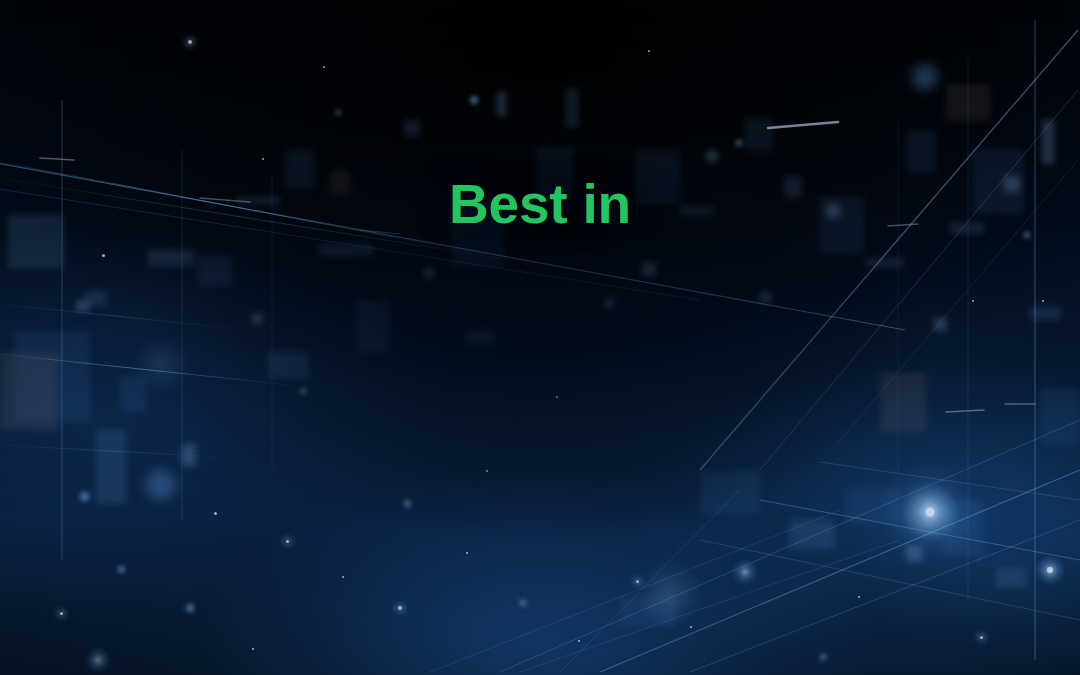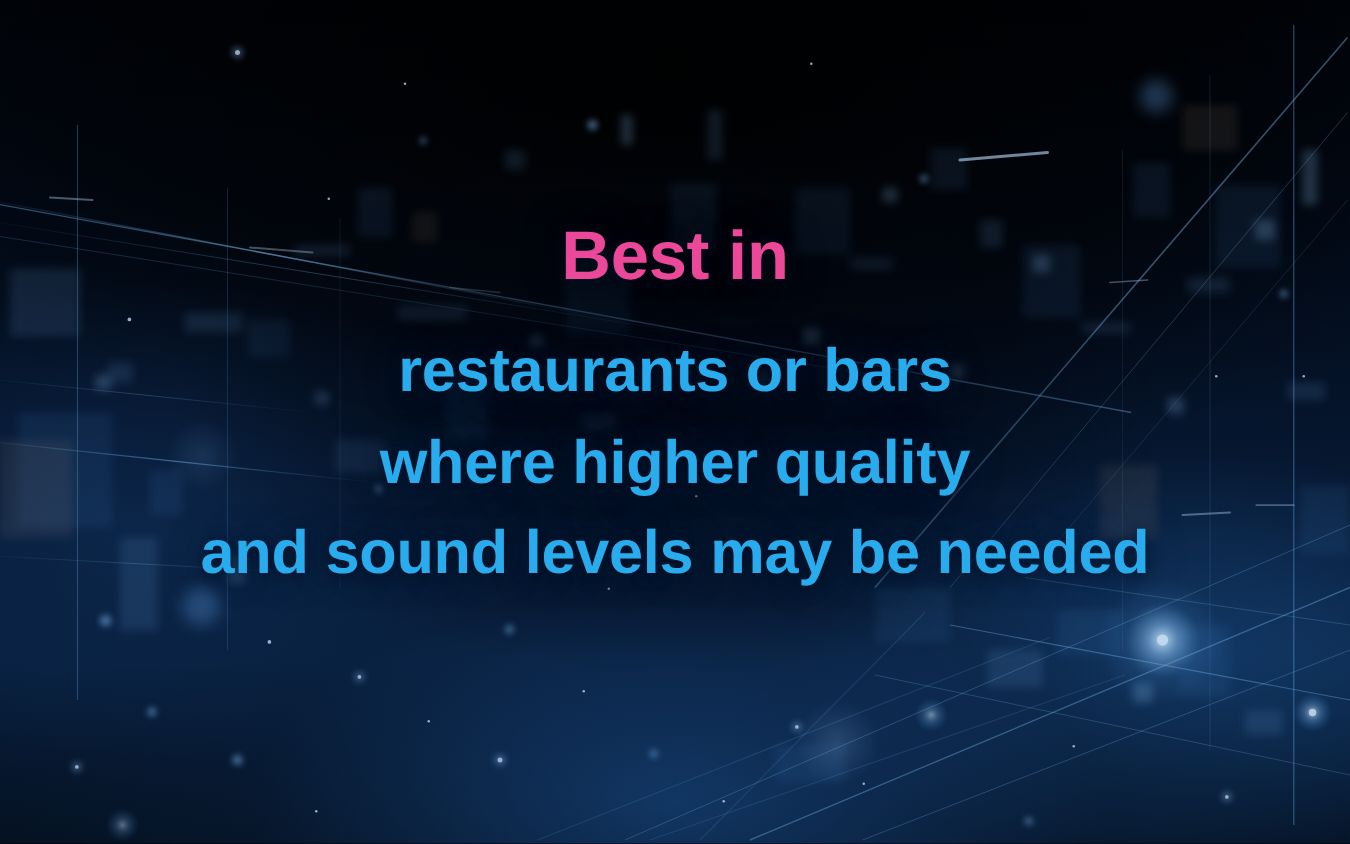--- a/index.html
+++ b/index.html
@@ -91,21 +91,21 @@
   .text-block {
     position: absolute;
     left: 0;
     right: 0;
     top: 176px;
     text-align: center;
     z-index: 10;
   }
 
   .headline {
-    color: #ec4899;
+    color: #22c55e;
     font-size: 55px;
     font-weight: bold;
     line-height: 1.04;
     letter-spacing: -0.2px;
     text-shadow: 0 2px 14px rgba(0,10,25,0.85), 0 0 30px rgba(0,8,20,0.6);
     margin: 0;
   }
 
   .sub-lines {
     margin-top: 28px;
@@ -301,21 +301,16 @@
   </div>
 
   <div class="bg-layer bg-bloom"></div>
 
   <div class="bg-layer bg-scrim"></div>
 
   <div class="text-block">
 
     <div class="headline">Best in</div>
 
-    <div class="sub-lines">
-      <div class="sub-line">restaurants or bars</div>
-      <div class="sub-line">where higher quality</div>
-      <div class="sub-line">and sound levels may be needed</div>
-    </div>
 
   </div>
 
 </div>
 
 </body></html>

